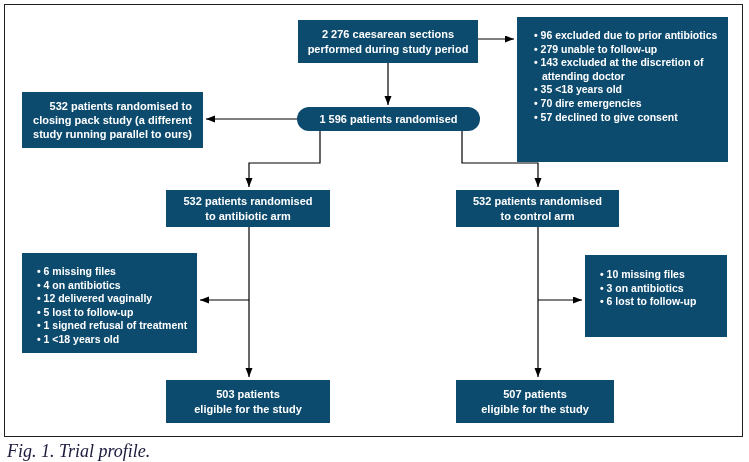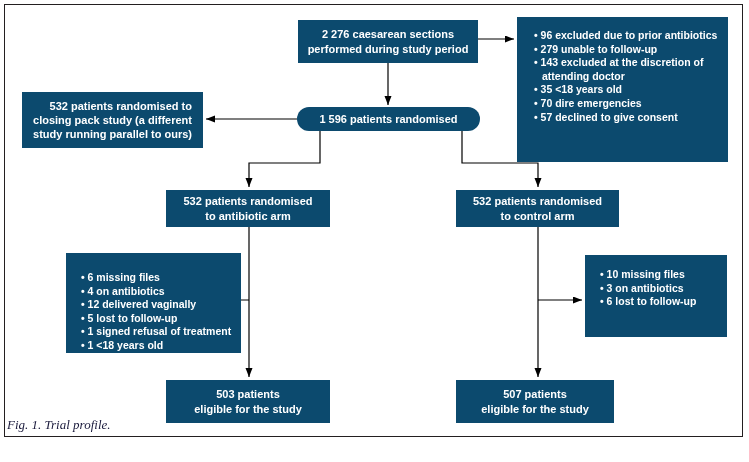--- a/index.html
+++ b/index.html
@@ -30,32 +30,32 @@
   }
   ul.bullets li::before { content:"\2022\00a0"; }
   svg.connectors {
     position:absolute; left:0; top:0; width:749px; height:462px;
     pointer-events:none;
   }
   svg.connectors line, svg.connectors polyline {
     stroke:#000000; stroke-width:1.2; fill:none;
   }
   .caption {
-    position:absolute; left:7px; top:417px;
+    position:absolute; left:7px; top:441px;
     font-family:"Liberation Serif", serif; font-style:italic;
-    font-size:13px; color:#1a1a3c;
+    font-size:18px; color:#1a1a3c;
   }
   
   #box-total        { left:298px; top:20px;  width:180px; height:43px; }
   #box-excl-initial { left:517px; top:17px;  width:211px; height:145px; padding:12px 6px 10px 12px; }
   #box-closing      { left:22px;  top:92px;  width:181px; height:56px;text-align:right; }
   #box-randomised   { left:297px; top:107px; width:183px; height:24px;border-radius:12px; }
   #box-antibiotic   { left:166px; top:190px; width:164px; height:37px; }
   #box-control      { left:456px; top:190px; width:163px; height:37px; }
-  #box-excl-ab      { left:22px;  top:253px; width:175px; height:100px; padding:18px 4px 8px 10px;margin-left:44px; }
+  #box-excl-ab      { left:22px;  top:253px; width:175px; height:100px; padding:12px 4px 8px 10px; }
   #box-excl-ctrl    { left:585px; top:255px; width:142px; height:82px;  padding:13px 4px 16px 10px; }
   #box-elig-ab      { left:166px; top:380px; width:164px; height:43px; }
   #box-elig-ctrl    { left:456px; top:380px; width:158px; height:43px; }
 </style>
 </head>
 <body>
 
 <div class="frame"></div>
 
 <svg class="connectors" viewBox="0 0 749 462" xmlns="http://www.w3.org/2000/svg">

